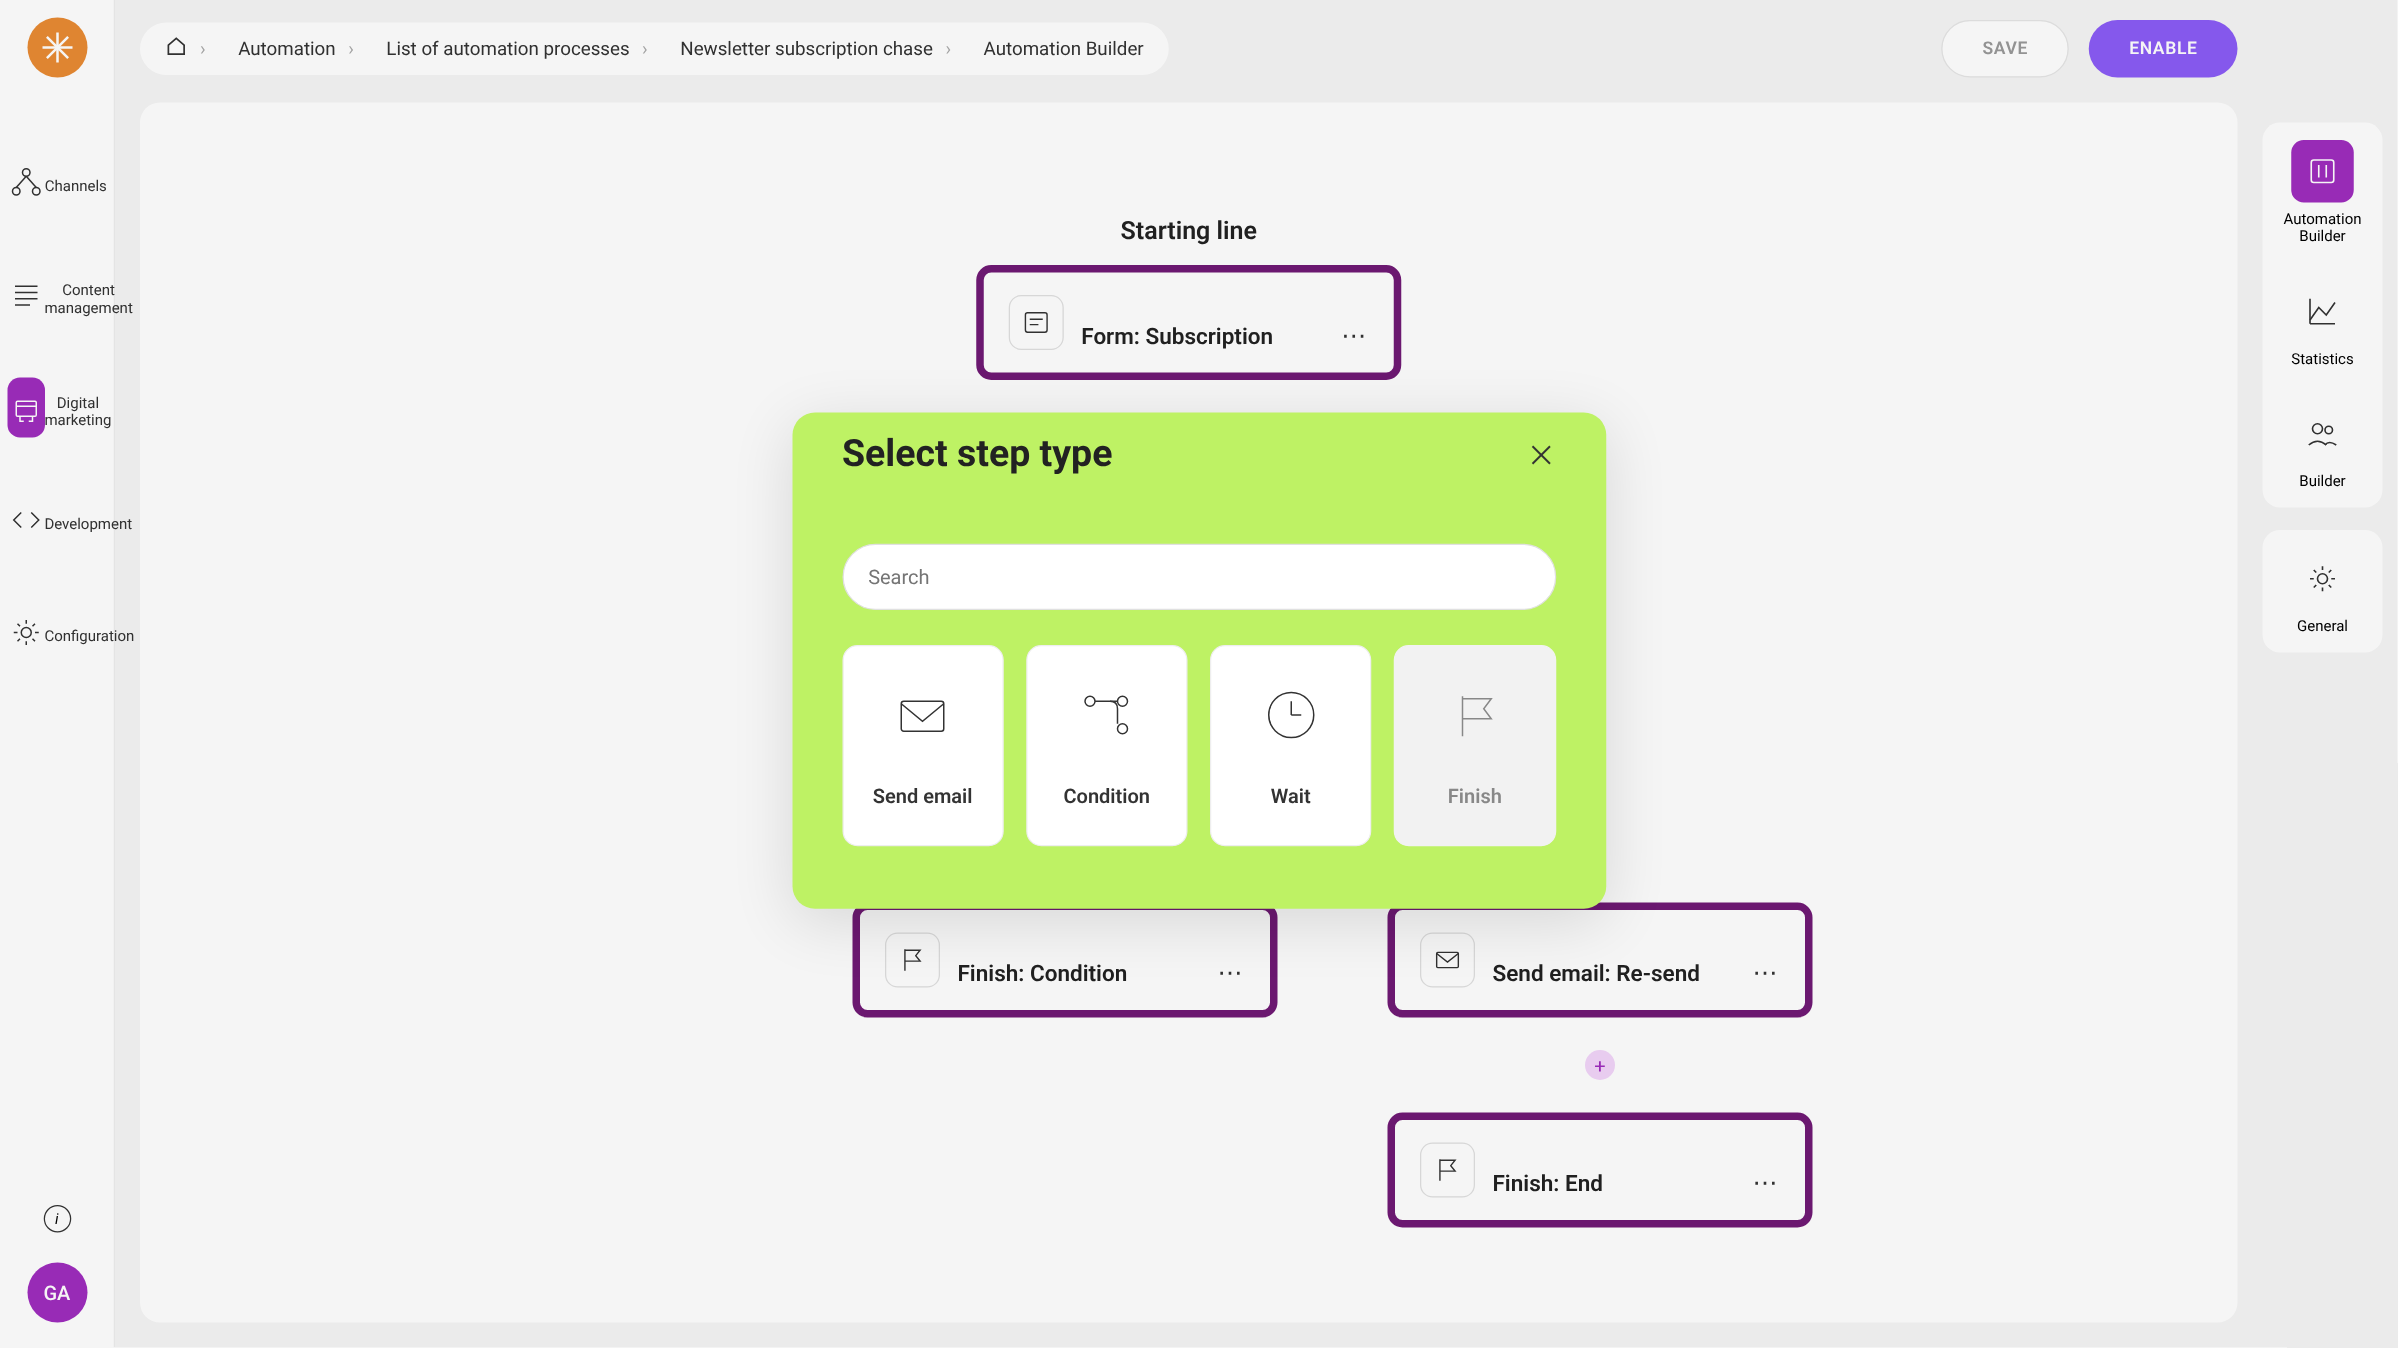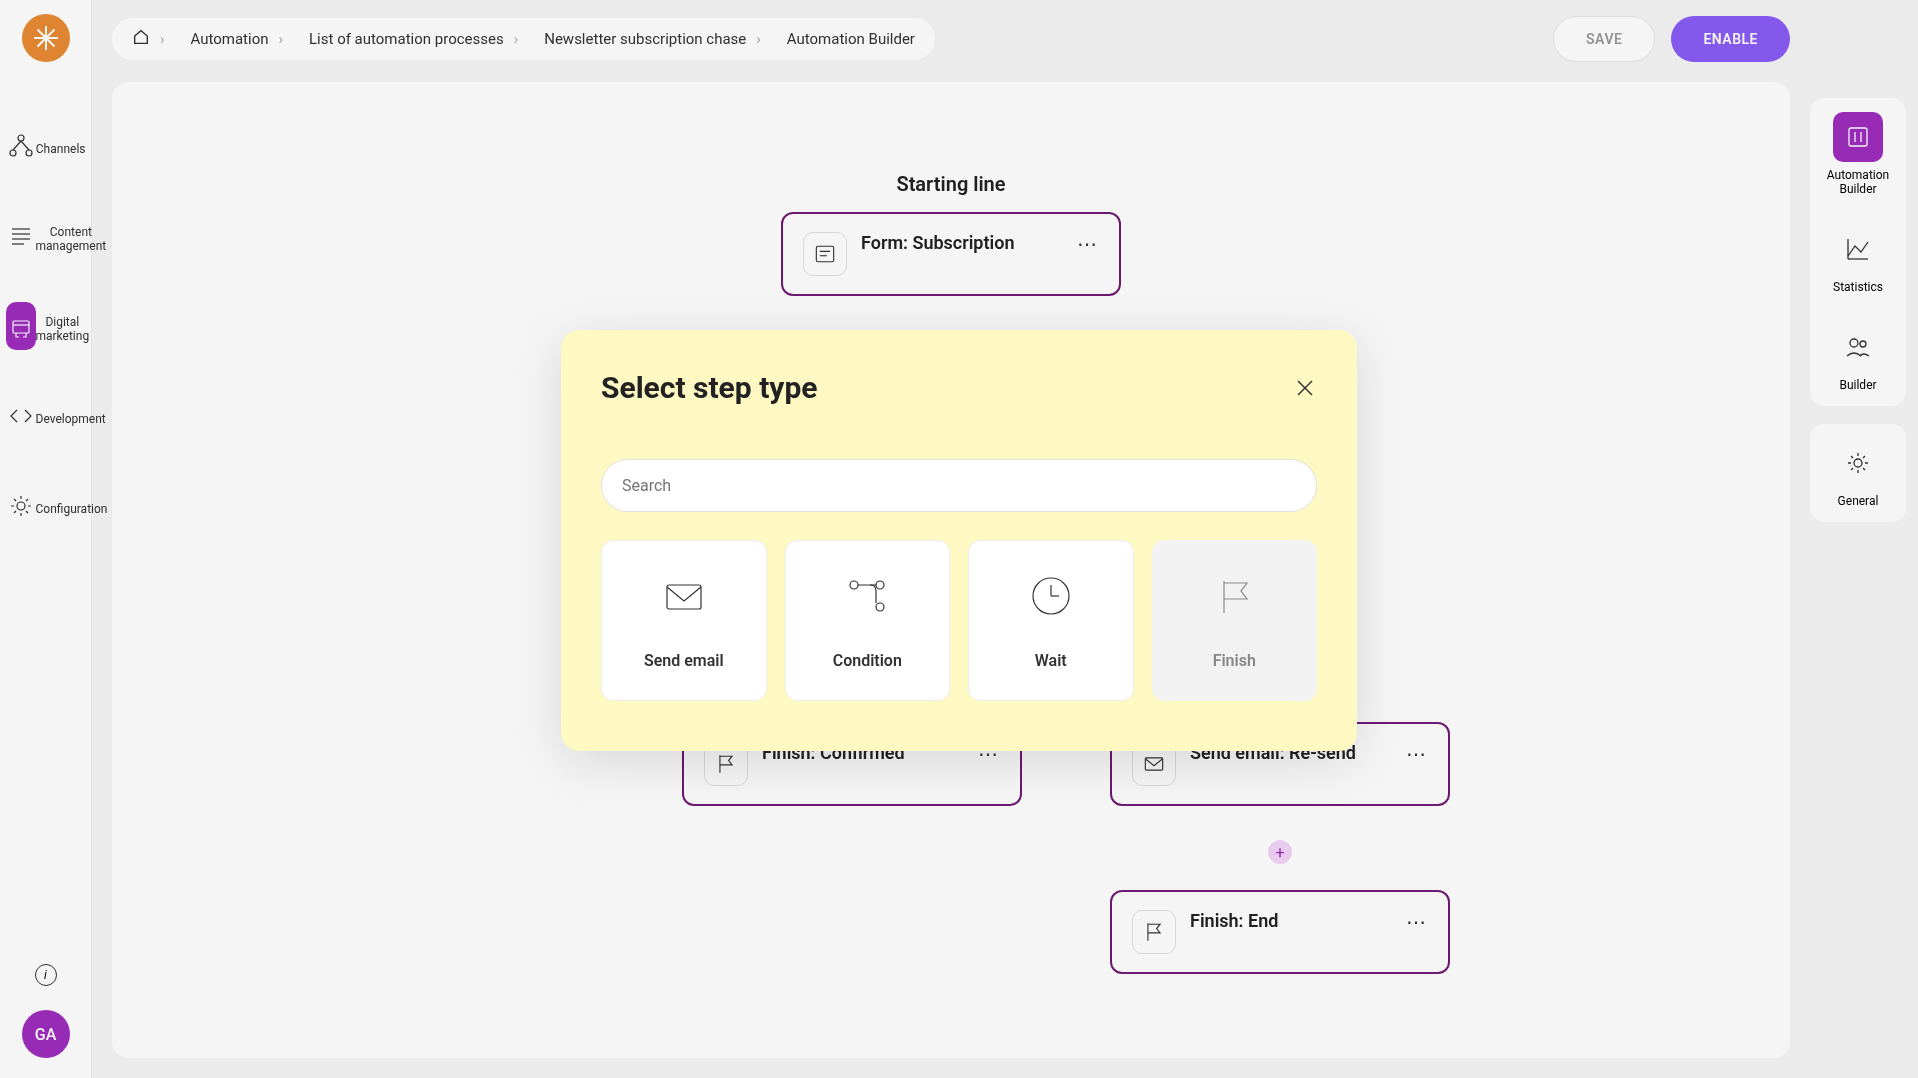--- a/index.html
+++ b/index.html
@@ -175,25 +175,25 @@
       left: 50%;
       top: 90px;
       transform: translateX(-50%);
       font-size: 20px;
       font-weight: 600;
       color: #222;
     }
     .step-node {
       position: absolute;
       background: #fff;
-      border: 2px solid #701a75;
+      border: 6px solid #701a75;
       border-radius: 12px;
       padding: 18px 20px;
       display: flex;
-      align-items: flex-start;
+      align-items: flex-end;
       gap: 14px;
       min-width: 340px;
     }
     .step-icon {
       width: 44px;
       height: 44px;
       border: 1px solid #e0e0e0;
       border-radius: 10px;
       display: flex;
       align-items: center;
@@ -255,24 +255,24 @@
     .modal-overlay {
       position: absolute;
       inset: 0;
       background: rgba(0,0,0,0.04);
       display: flex;
       align-items: flex-start;
       justify-content: center;
       padding-top: 330px;
     }
     .modal {
-      background: #fef9c3;
+      background: #bef264;
       border-radius: 18px;
-      width: 796px;
-      padding: 40px 40px 50px 40px;
+      width: 651px;
+      padding: 16px 40px 50px 40px;
       box-shadow: 0 10px 50px rgba(0,0,0,0.12);
     }
     .modal-header {
       display: flex;
       justify-content: space-between;
       align-items: center;
       margin-bottom: 30px;
     }
     .modal-title {
       font-size: 30px;
@@ -453,21 +453,21 @@
           <div class="step-label">Form: Subscription</div>
           <div class="step-menu">⋯</div>
         </div>
 
         <div class="step-node" style="left:570px;top:640px;">
           <div class="step-icon">
             <svg viewBox="0 0 30 30">
                 <path d="M8 5 L8 25 M8 6 L22 6 L18 11 L22 16 L8 16"></path>
               </svg>
           </div>
-          <div class="step-label">Finish: Confirmed</div>
+          <div class="step-label">Finish: Condition</div>
           <div class="step-menu">⋯</div>
         </div>
 
         <div class="step-node" style="left:998px;top:640px;">
           <div class="step-icon">
             <svg viewBox="0 0 30 30">
                 <rect x="5" y="8" width="20" height="14" rx="1"></rect>
                 <polyline points="5,9 15,17 25,9"></polyline>
               </svg>
           </div>

